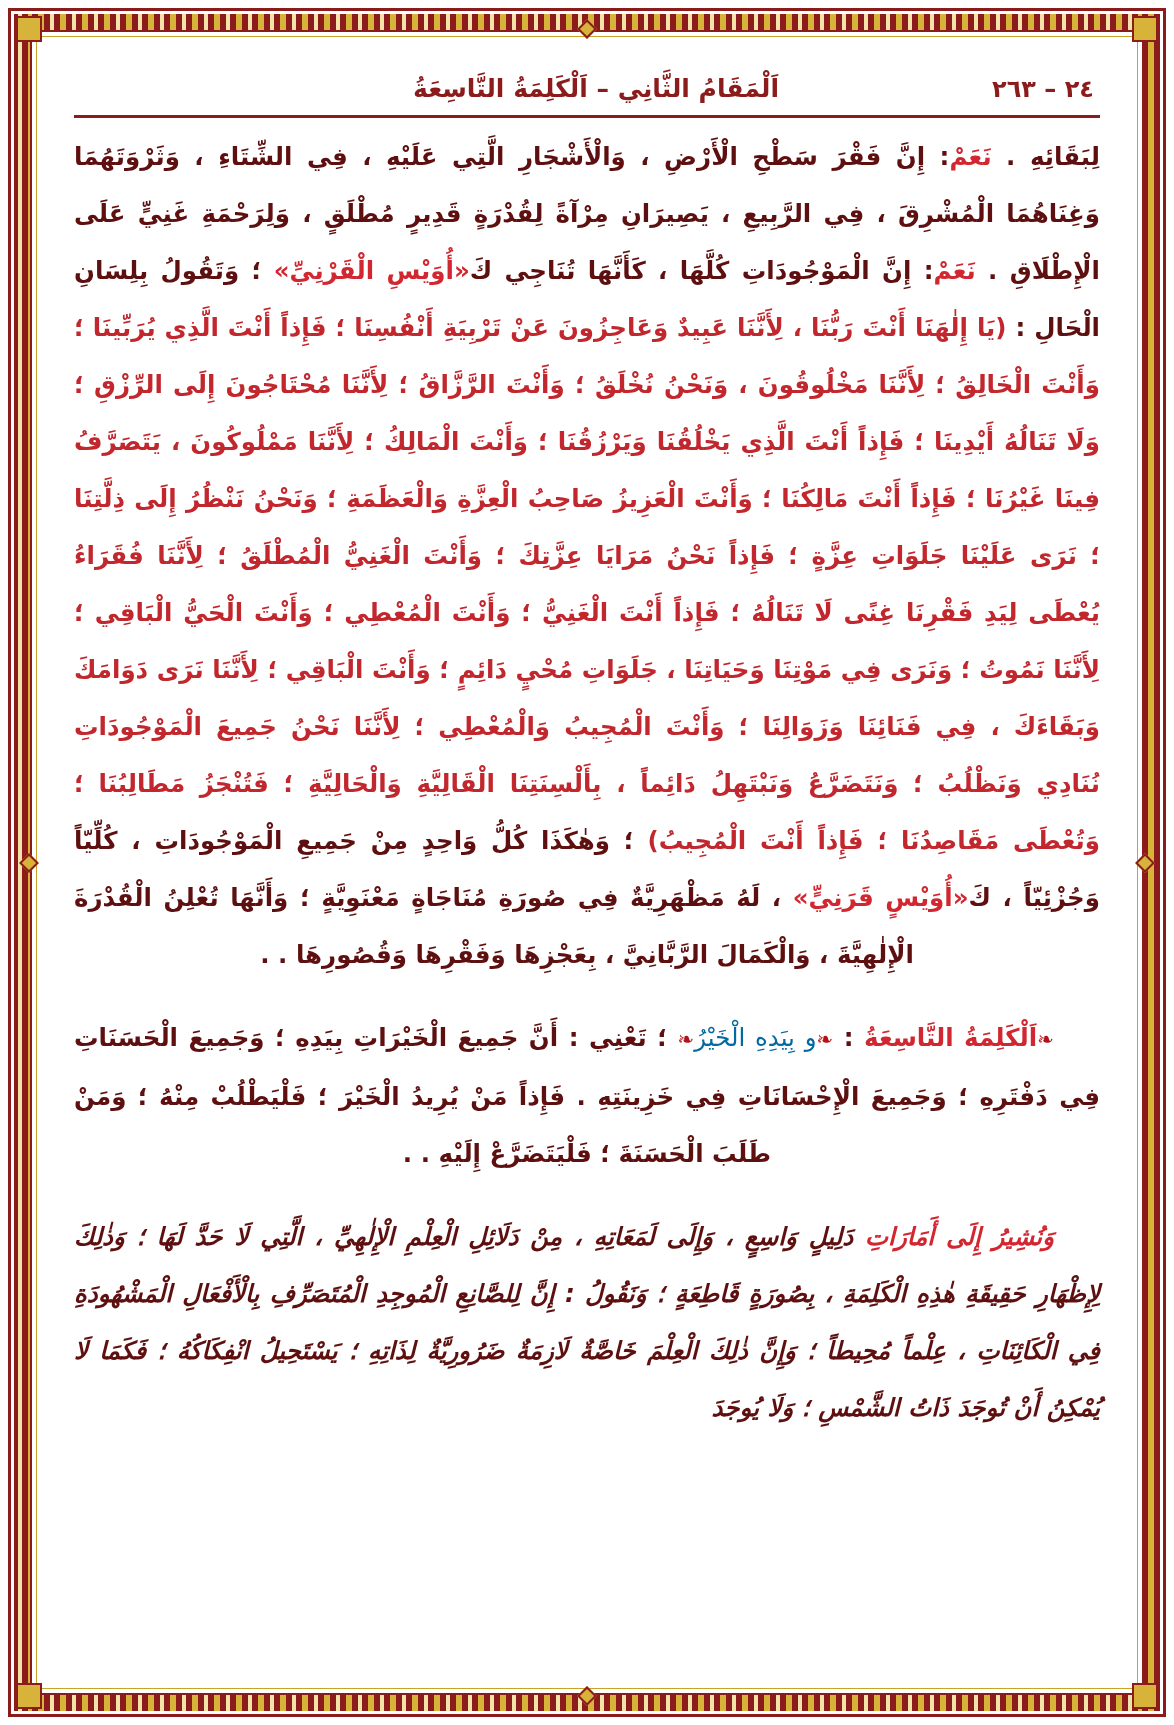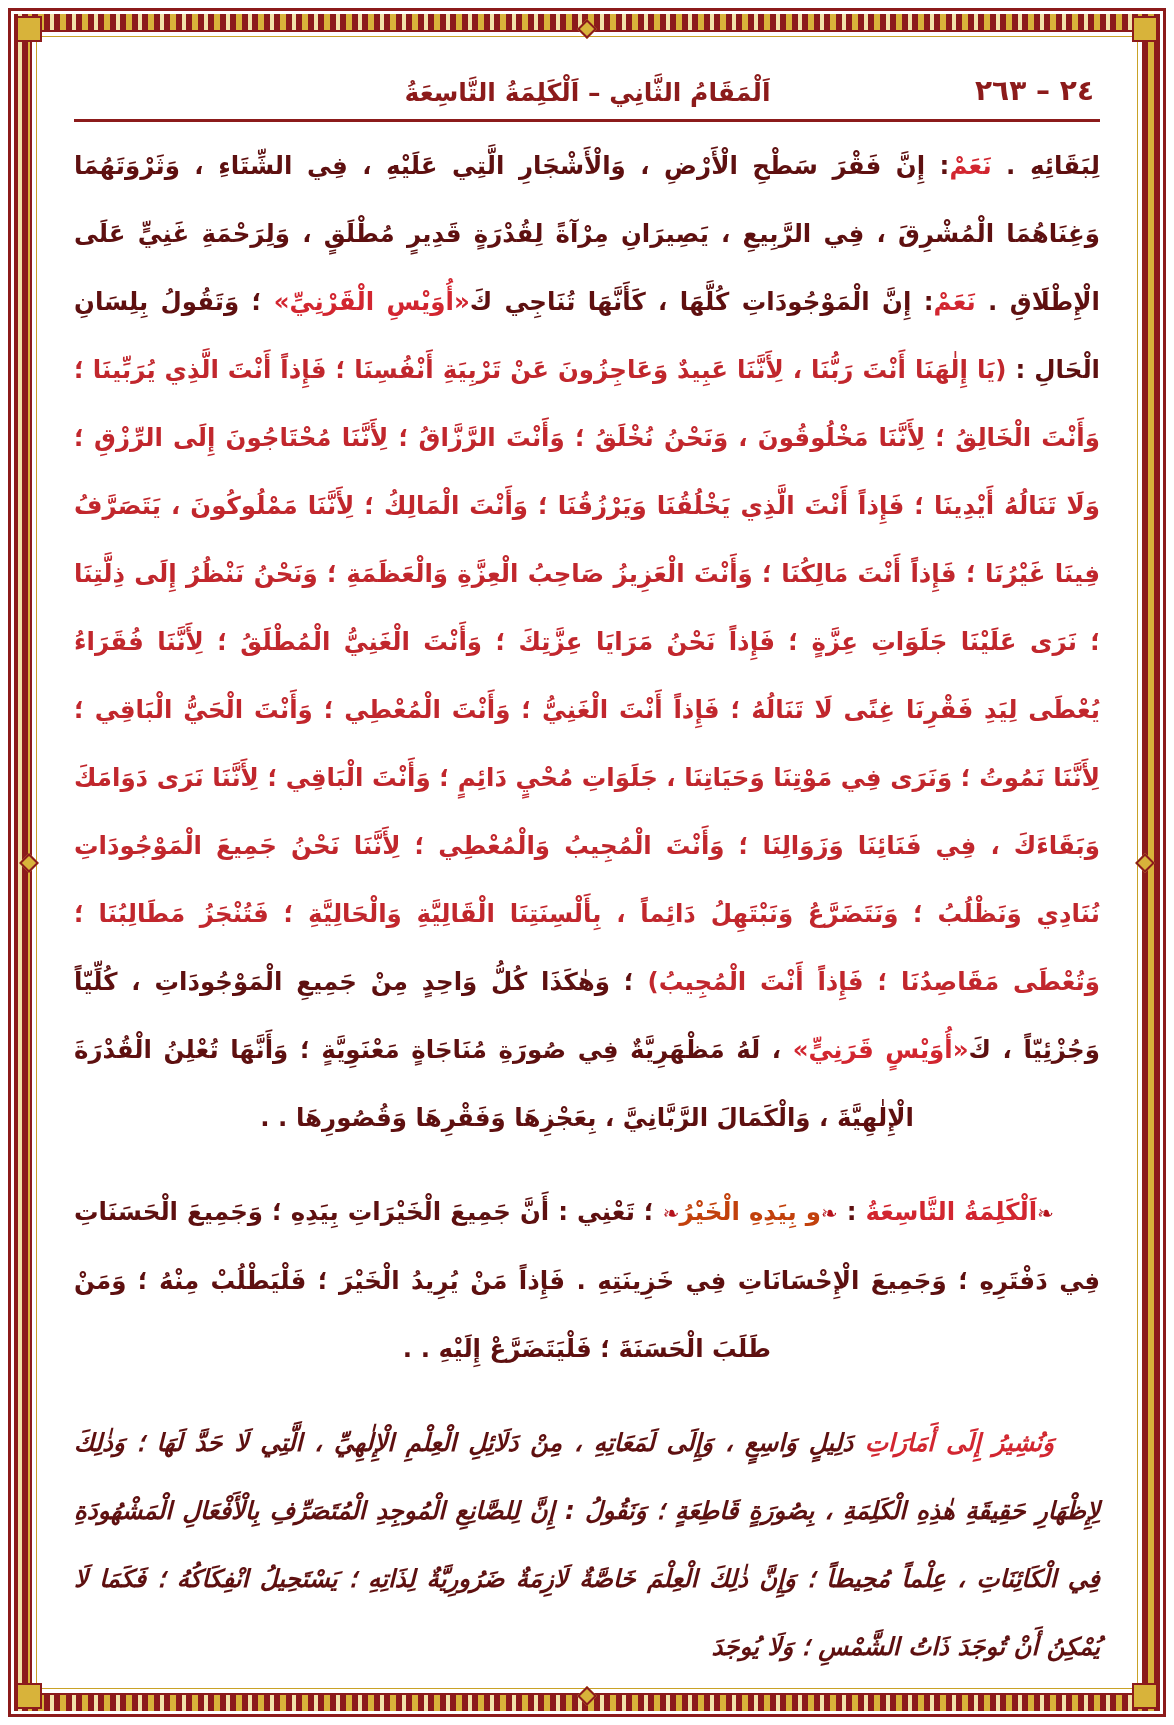--- a/index.html
+++ b/index.html
@@ -92,21 +92,21 @@
   }
 
   .header-row {
     display: flex;
     align-items: flex-end;
     justify-content: space-between;
     direction: rtl;
     padding: 10px 14px 0 14px;
   }
   .page-num {
-    font-size: 28px;
+    font-size: 24px;
     font-weight: bold;
     color: #8c1b1b;
     letter-spacing: 1px;
     white-space: nowrap;
   }
   .header-title {
     font-size: 25px;
     font-weight: bold;
     color: #8c1b1b;
     white-space: nowrap;
@@ -118,39 +118,39 @@
     height: 3px;
     background: #8c1b1b;
   }
 
   .body-text {
     direction: rtl;
     text-align: justify;
     text-align-last: center;
     color: #8c1b1b;
     font-size: 24.5px;
-    line-height: 68px;
+    line-height: 57px;
     padding: 10px 8px 0 8px;
     font-weight: bold;
   }
   .para {
     margin: 0 0 6px 0;
     text-align: justify;
     text-align-last: center;
   }
   .para.gap { margin-top: 26px; }
   .para.last { text-align-last: right; font-style: italic; }
   .indent { display: inline-block; width: 46px; }
 
   .dark { color: #5e1010; }
   .red { color: #c1272d; }
   .bright { color: #d22630; }
   .vers {
-    color: #c2410c;
-    font-weight: bold;
+    color: #0369a1;
+    font-weight: normal;
   }
   .small-orn { color: #b4121b; font-size: 20px; }
 </style>
 </head>
 <body>
 
 <div class="page">
 
   <div class="border-outer"></div>
   <div class="border-band"></div>

